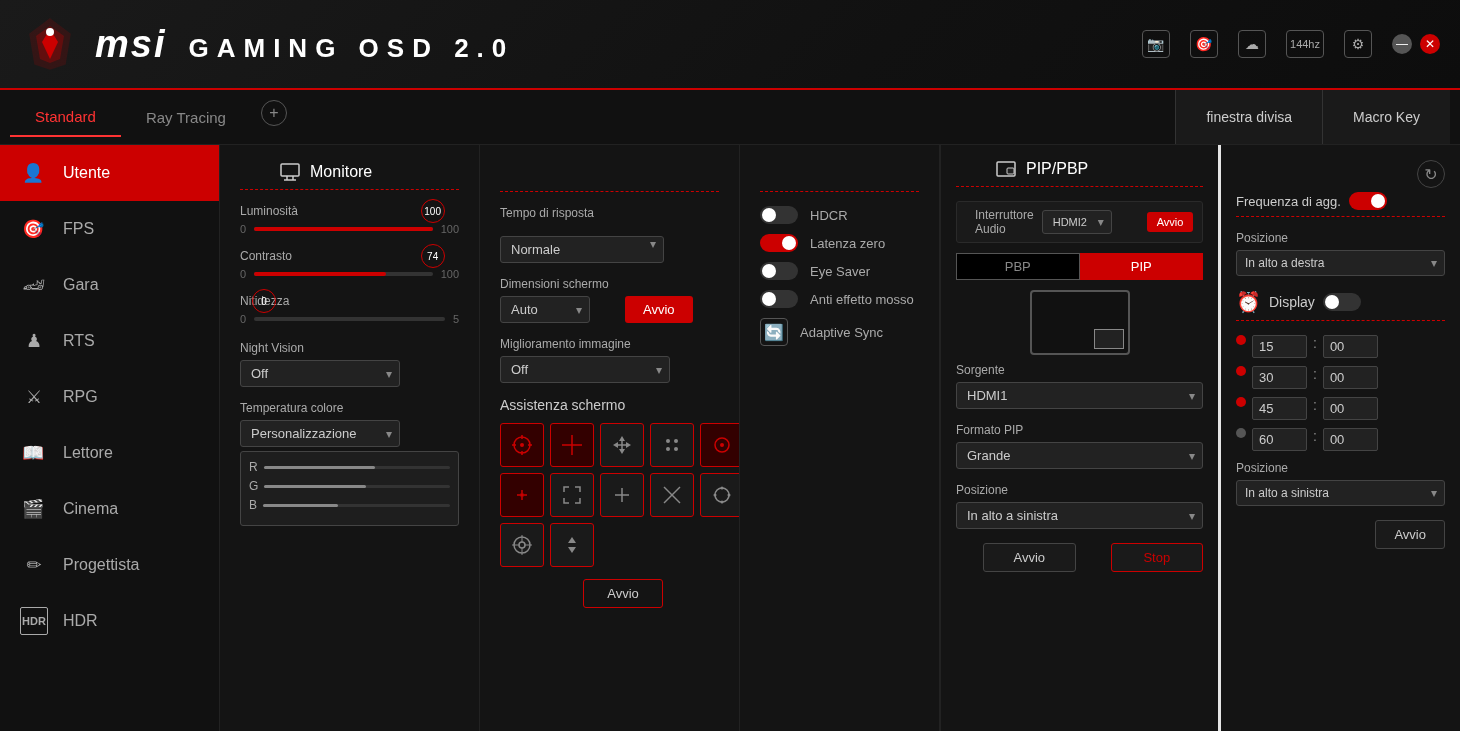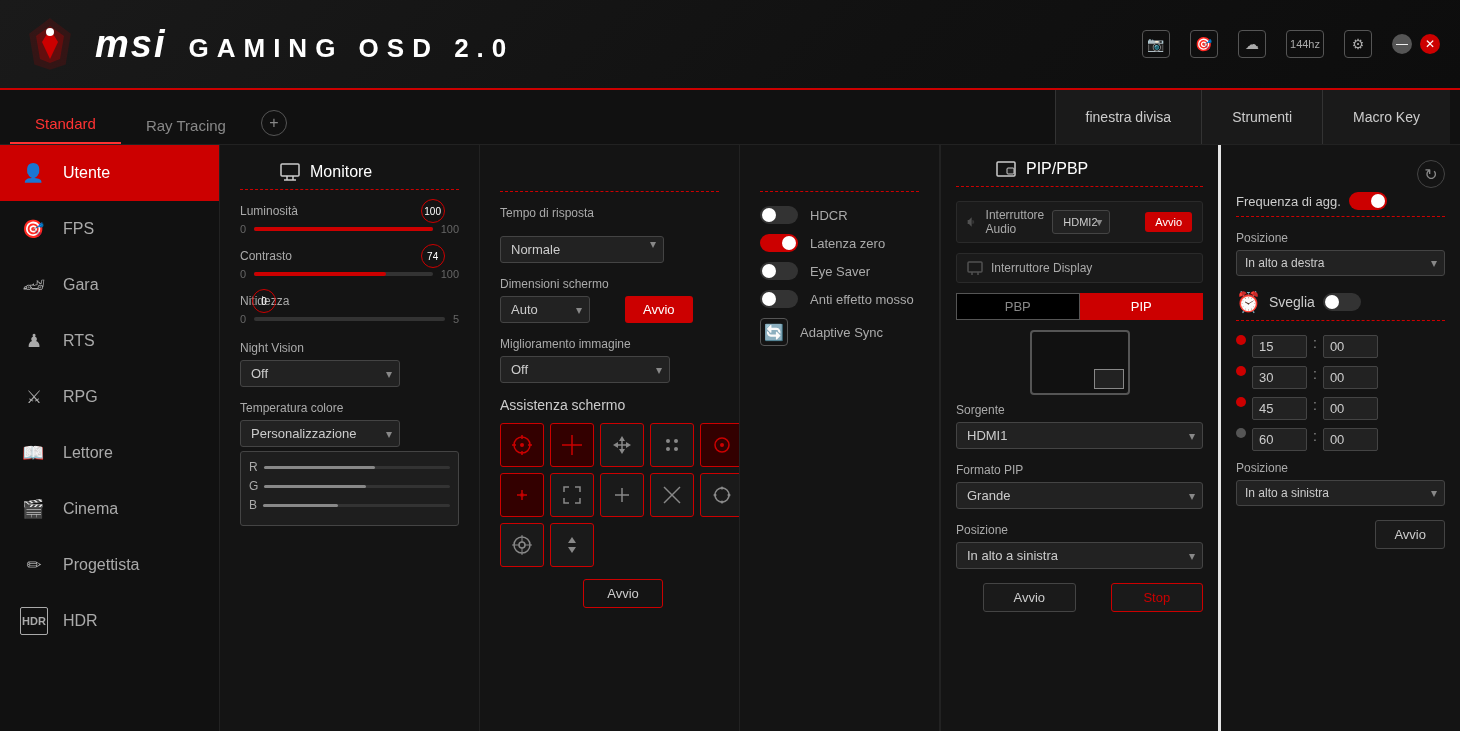--- a/index.html
+++ b/index.html
@@ -59,21 +59,21 @@
       border: none;
     }
     .win-btn.minimize { background: #555; color: #fff; }
     .win-btn.close { background: #c00; color: #fff; }
 
     
     .tab-bar {
       background: #111;
       height: 55px;
       display: flex;
-      align-items: flex-end;
+      align-items: center;
       padding: 0 10px;
       border-bottom: 1px solid #222;
       position: relative;
     }
     .tab {
       padding: 10px 25px;
       font-size: 15px;
       cursor: pointer;
       color: #888;
       border-top-left-radius: 4px;
@@ -508,21 +508,20 @@
 <div class="tab-bar">
   <div class="tab active">
     <span>Standard</span>
   </div>
   <div class="tab">
     <span>Ray Tracing</span>
   </div>
   <div class="tab-add">+</div>
   <div class="tab-right">
     <button class="tab-right-btn">finestra divisa</button>
-    <button class="tab-right-btn">Strumenti</button>
     <button class="tab-right-btn">Macro Key</button>
   </div>
 </div>
 
 <div class="main-layout">
 
   <div class="sidebar">
     <div class="sidebar-item active">
       <div class="sidebar-icon">👤</div>
       <span>Utente</span>
@@ -848,35 +847,27 @@
         </div>
         <hr class="panel-divider">
 
         <div class="interruttore-row">
           <svg width="16" height="16" viewBox="0 0 16 16" style="opacity:0.5;">
               <path d="M3 5H1v6h2l4 4V1L3 5z" fill="#888"></path>
               <path d="M11 8a3 3 0 0 0-3-3v6a3 3 0 0 0 3-3z" fill="#888" opacity="0.5"></path>
             </svg>
           <span class="interruttore-label">Interruttore Audio</span>
           <div class="select-wrapper">
-            <select class="select-input" style="width:58px;font-size:11px;">
+            <select class="select-input" style="width:70px;font-size:11px;">
               <option>HDMI2</option>
             </select>
           </div>
           <button class="btn btn-red" style="font-size:11px;padding:4px 10px;">Avvio</button>
         </div>
 
-        <div class="interruttore-row">
-          <svg width="16" height="16" viewBox="0 0 16 16" style="opacity:0.5;">
-              <rect x="1" y="2" width="14" height="10" rx="1" stroke="#888" stroke-width="1.5" fill="none"></rect>
-              <line x1="5" y1="12" x2="5" y2="15" stroke="#888" stroke-width="1.5"></line>
-              <line x1="11" y1="12" x2="11" y2="15" stroke="#888" stroke-width="1.5"></line>
-            </svg>
-          <span class="interruttore-label">Interruttore Display</span>
-        </div>
 
         <div class="pip-pbp-tabs">
           <div class="pip-tab">PBP</div>
           <div class="pip-tab active">PIP</div>
         </div>
 
         <div class="pip-preview">
           <div class="pip-inner"></div>
         </div>
 
@@ -939,21 +930,21 @@
               <option>In alto a destra</option>
               <option>In alto a sinistra</option>
               <option>In basso a destra</option>
               <option>In basso a sinistra</option>
             </select>
           </div>
         </div>
 
         <div style="display:flex;align-items:center;gap:8px;margin-bottom:6px;margin-top:10px;">
           <span style="font-size:20px;">⏰</span>
-          <span style="font-size:14px;color:#ccc;">Sveglia</span>
+          <span style="font-size:14px;color:#ccc;">Display</span>
           <div class="toggle"></div>
         </div>
         <hr class="panel-divider">
 
         <div class="alarm-row">
           <div class="alarm-dot"></div>
           <select class="time-select"><option>15</option></select>
           <span class="time-colon">:</span>
           <select class="time-select"><option>00</option></select>
         </div>

